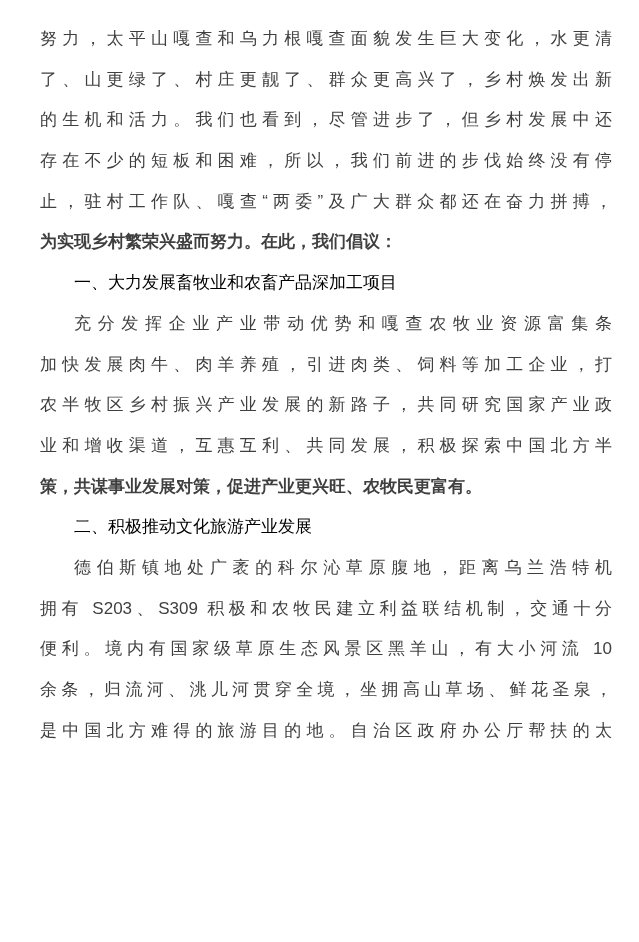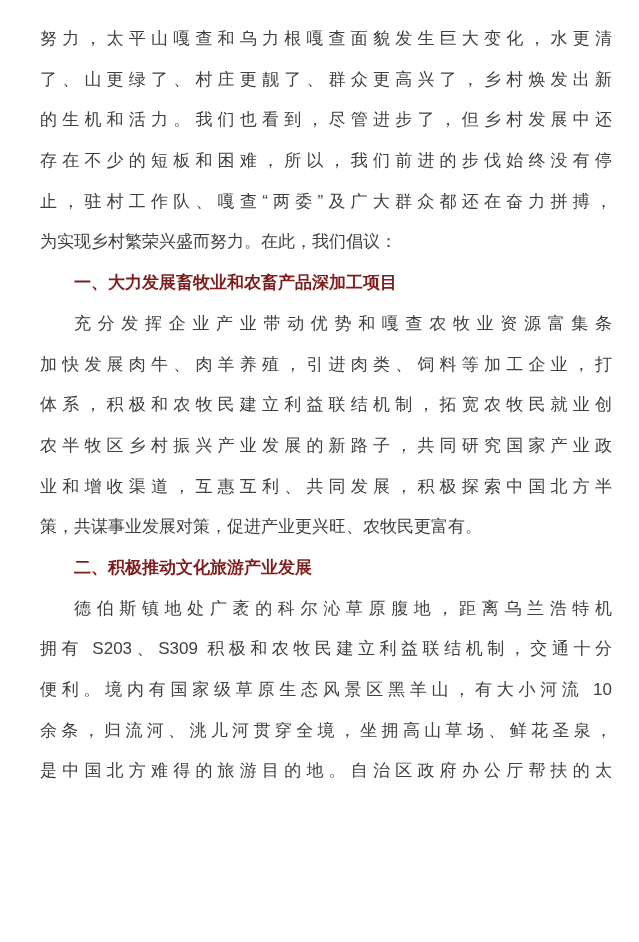--- a/index.html
+++ b/index.html
@@ -24,45 +24,44 @@
   .ln {
     height: 40.7px;
     overflow: hidden;
     text-align: justify;
     text-justify: inter-character;
     white-space: normal;
   }
   
   .j { text-align-last: justify; }
   
-  .e { text-align-last: left; }
+  .e { text-align-last: left; font-weight: bold; }
   
   .in { text-indent: 2em; }
   
   .h {
-    font-weight: 700;
-    color: #7f1d1d;
+    font-weight: 400;
+    color: #000000;
     text-indent: 2em;
     text-align-last: left;
   }
 </style>
 </head>
 <body>
 
 <div class="page">
   <div class="ln j">努力，太平山嘎查和乌力根嘎查面貌发生巨大变化，水更清</div>
   <div class="ln j">了、山更绿了、村庄更靓了、群众更高兴了，乡村焕发出新</div>
   <div class="ln j">的生机和活力。我们也看到，尽管进步了，但乡村发展中还</div>
   <div class="ln j">存在不少的短板和困难，所以，我们前进的步伐始终没有停</div>
   <div class="ln j">止，驻村工作队、嘎查“两委”及广大群众都还在奋力拼搏，</div>
   <div class="ln e">为实现乡村繁荣兴盛而努力。在此，我们倡议：</div>
   <div class="ln h">一、大力发展畜牧业和农畜产品深加工项目</div>
   <div class="ln j in">充分发挥企业产业带动优势和嘎查农牧业资源富集条</div>
   <div class="ln j">加快发展肉牛、肉羊养殖，引进肉类、饲料等加工企业，打</div>
-  <div class="ln j">体系，积极和农牧民建立利益联结机制，拓宽农牧民就业创</div>
   <div class="ln j">农半牧区乡村振兴产业发展的新路子，共同研究国家产业政</div>
   <div class="ln j">业和增收渠道，互惠互利、共同发展，积极探索中国北方半</div>
   <div class="ln e">策，共谋事业发展对策，促进产业更兴旺、农牧民更富有。</div>
   <div class="ln h">二、积极推动文化旅游产业发展</div>
   <div class="ln j in">德伯斯镇地处广袤的科尔沁草原腹地，距离乌兰浩特机</div>
   <div class="ln j">拥有 S203、S309 积极和农牧民建立利益联结机制，交通十分</div>
   <div class="ln j">便利。境内有国家级草原生态风景区黑羊山，有大小河流 10</div>
   <div class="ln j">余条，归流河、洮儿河贯穿全境，坐拥高山草场、鲜花圣泉，</div>
   <div class="ln j">是中国北方难得的旅游目的地。自治区政府办公厅帮扶的太</div>
 </div>

